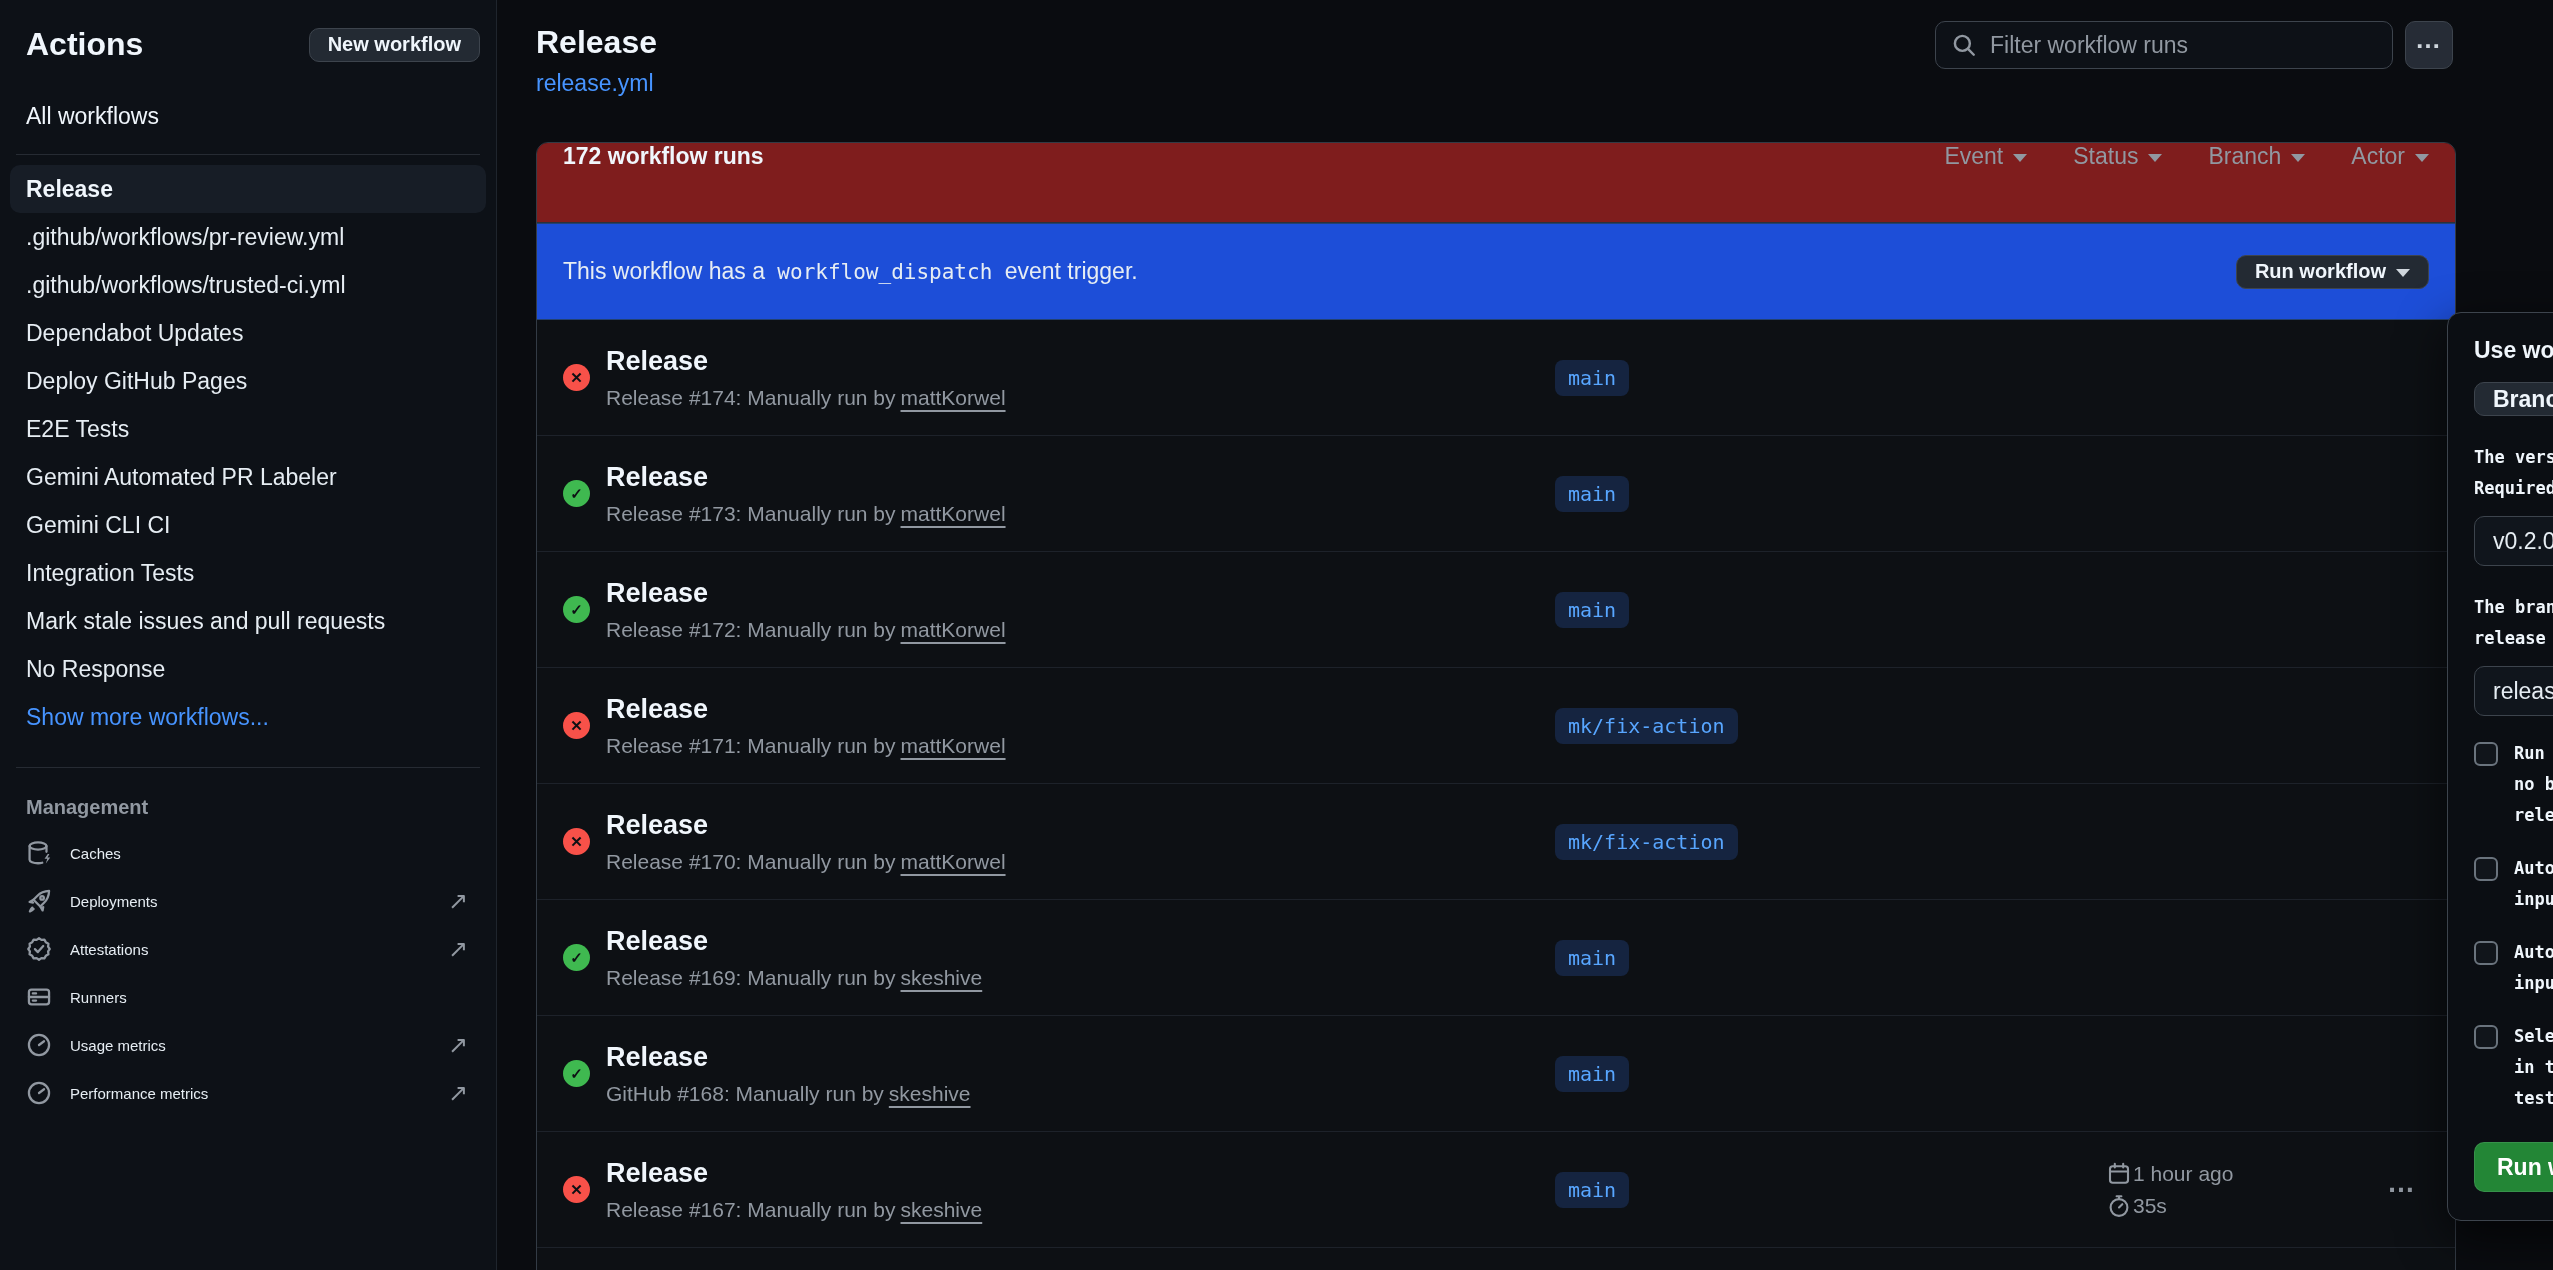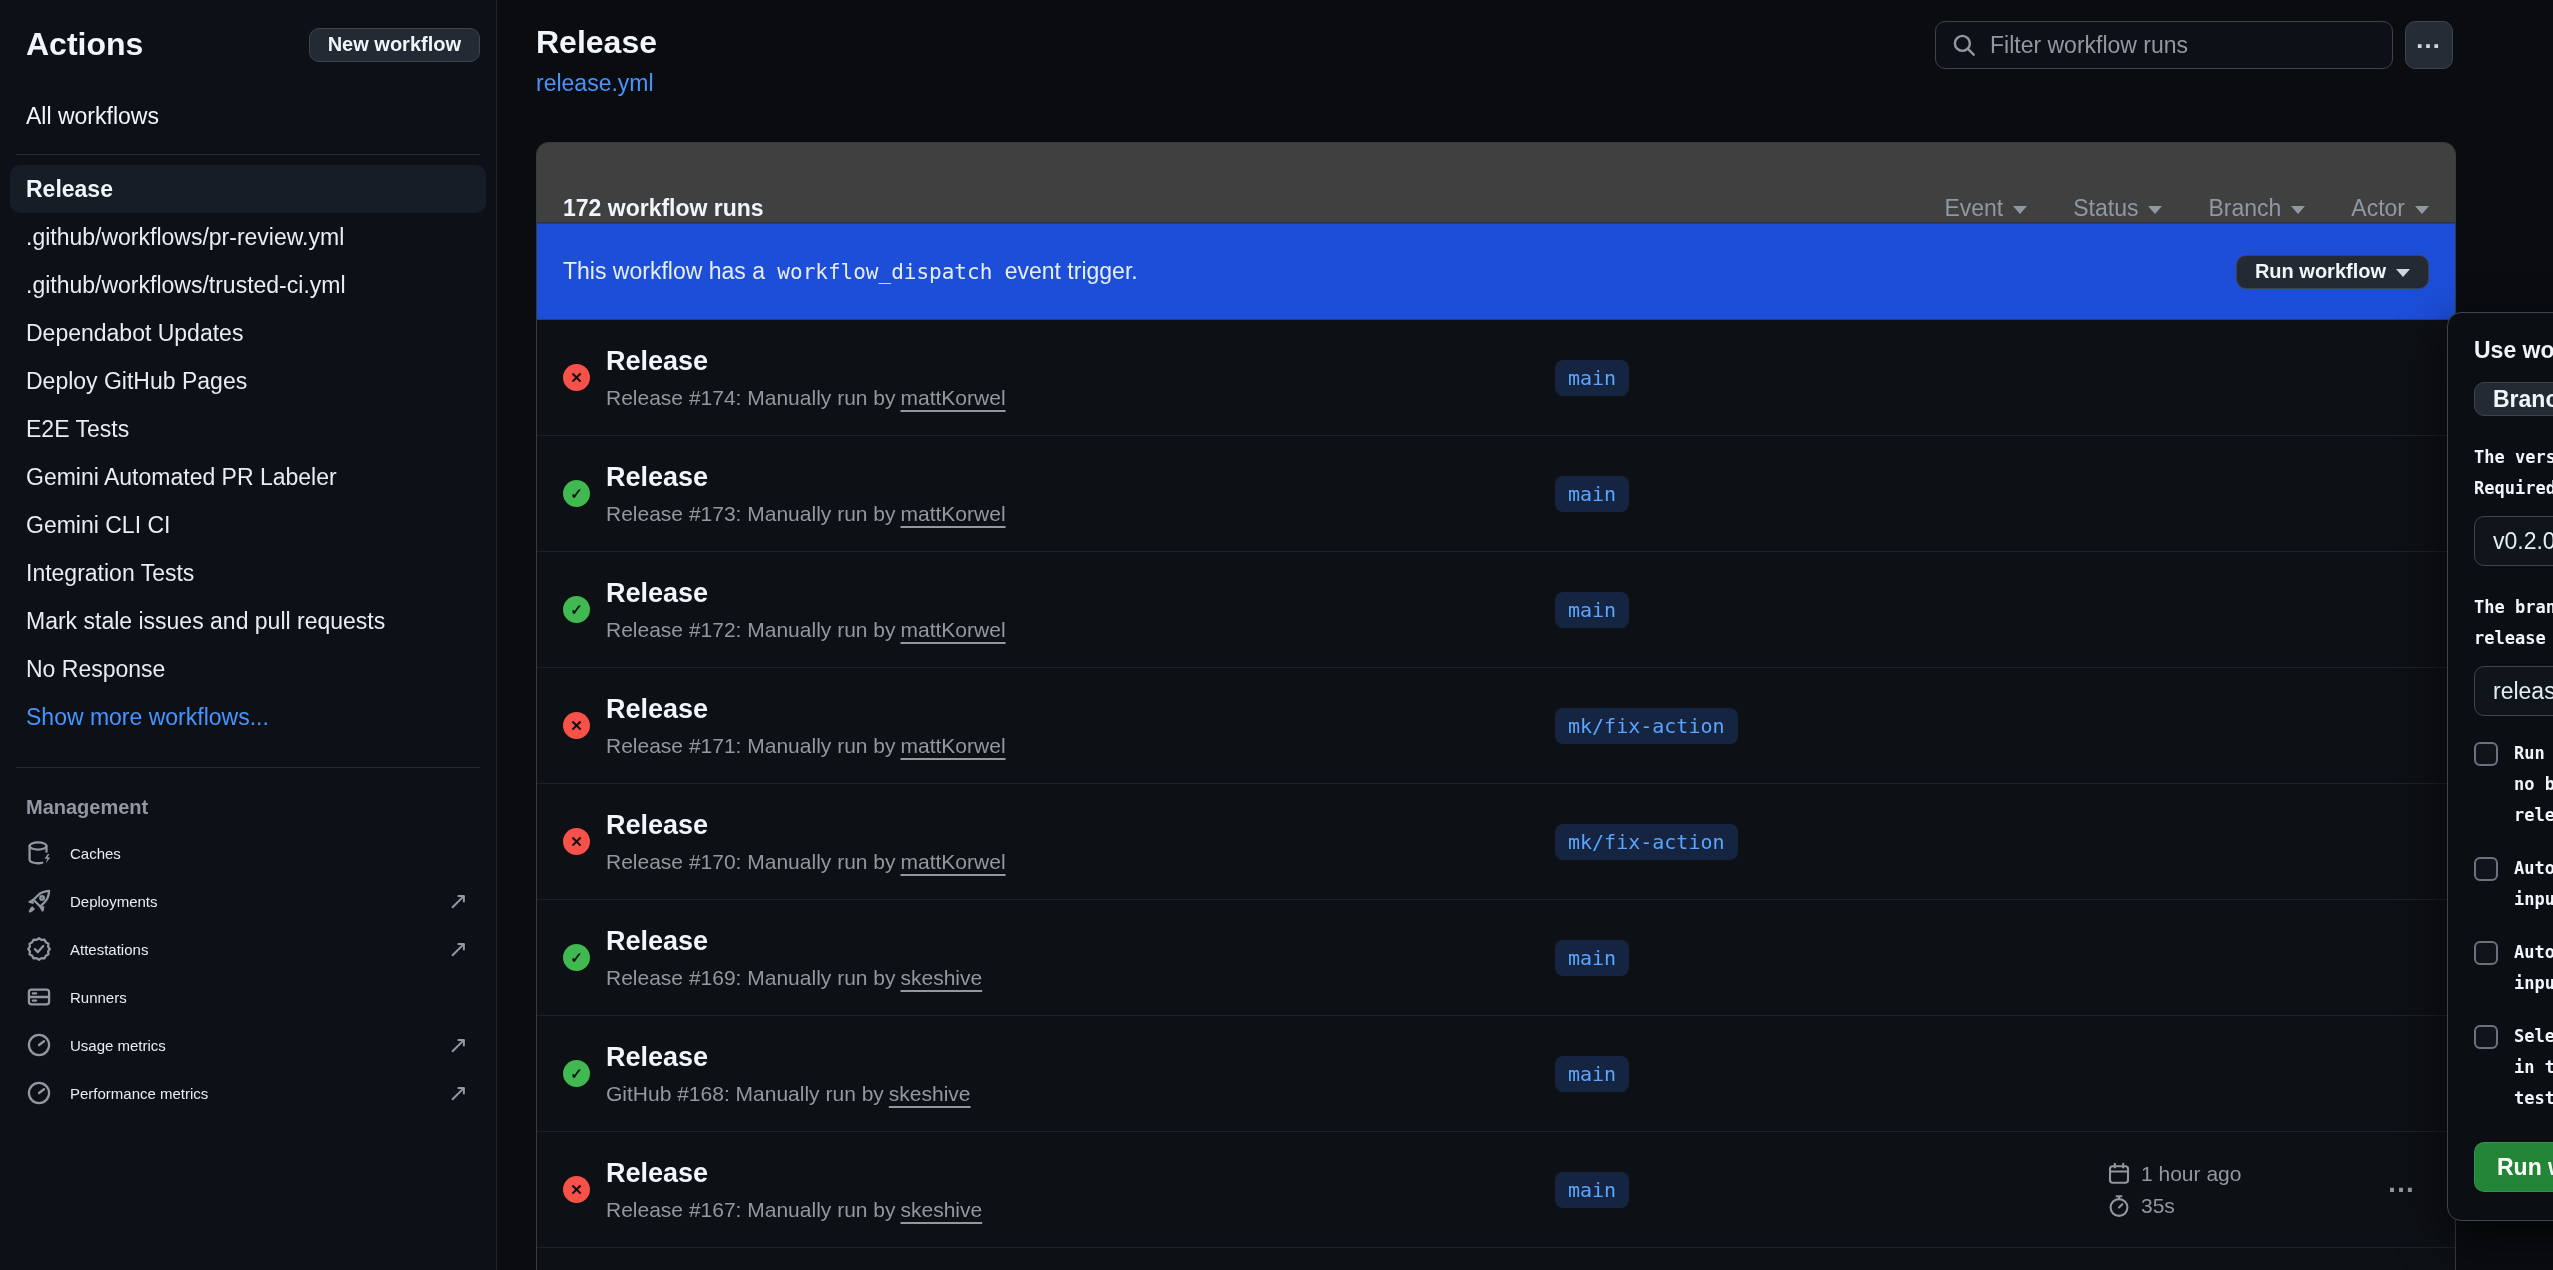--- a/index.html
+++ b/index.html
@@ -66,22 +66,22 @@
     font-size:26px; font-weight:700; letter-spacing:2px;
   }
   .kebab::before { content:"\2026"; position:relative; top:-6px; }
 
   
   .panel {
     position:absolute; left:38px; top:142px; width:1920px; height:1300px;
     border:1px solid #333b45; border-radius:12px 12px 0 0; overflow:hidden; background:#0d1014;
   }
   .panel-header {
-    height:80px; background:#404040; border-bottom:1px solid #2a313c;
-    display:flex; align-items:flex-end; justify-content:space-between; padding:0 26px;
+    height:80px; background:#7f1d1d; border-bottom:1px solid #2a313c;
+    display:flex; align-items:flex-start; justify-content:space-between; padding:0 26px;
   }
   .runs-count { font-size:23px; font-weight:700; color:#f0f6fc; }
   .filters { display:flex; gap:46px; }
   .filter-dd { display:flex; align-items:center; gap:10px; color:#9198a1; font-size:23px; cursor:pointer; }
   .caret { width:0; height:0; border-left:7px solid transparent; border-right:7px solid transparent; border-top:8px solid #9198a1; margin-top:3px; }
 
   .dispatch-banner {
     height:97px; background:#1d4ed8; border-top:1px solid #234171; border-bottom:1px solid #234171;
     display:flex; align-items:center; justify-content:space-between; padding:0 26px;
   }
@@ -107,21 +107,21 @@
   .run-desc { font-size:21px; color:#9198a1; }
   .run-actor { color:#9198a1; text-decoration:underline; text-underline-offset:5px; margin-left:5px; cursor:pointer; }
   .branch-badge {
     position:absolute; left:989px; top:50%; transform:translateY(-50%);
     font-family:"DejaVu Sans Mono", monospace; font-size:20px; color:#58a6ff;
     background:#152440; border-radius:8px; padding:6px 13px; cursor:pointer; text-decoration:none;
     white-space:nowrap;
     margin-left:29px;
   }
   .run-meta { position:absolute; left:1570px; top:50%; transform:translateY(-50%); display:flex; flex-direction:column; gap:8px; color:#9198a1; font-size:21px; }
-  .meta-line { display:flex; align-items:flex-end; gap:10px; }
+  .meta-line { display:flex; align-items:flex-end; gap:2px; }
   .meta-icon { width:24px; height:24px; color:#9198a1; }
   .row-kebab { position:absolute; right:40px; top:50%; transform:translateY(-50%); color:#9198a1; font-size:28px; font-weight:700; cursor:pointer; }
   .row-kebab::before { content:"\2026"; position:relative; top:-7px; }
 
   
   .popover {
     position:absolute; left:1949px; top:312px; width:481px; z-index:30;
     background:#0b0e13; border:1px solid #3d444d; border-radius:14px;
     box-shadow:0 16px 48px rgba(0,0,0,0.65); padding:24px 26px 28px 26px;
   }

